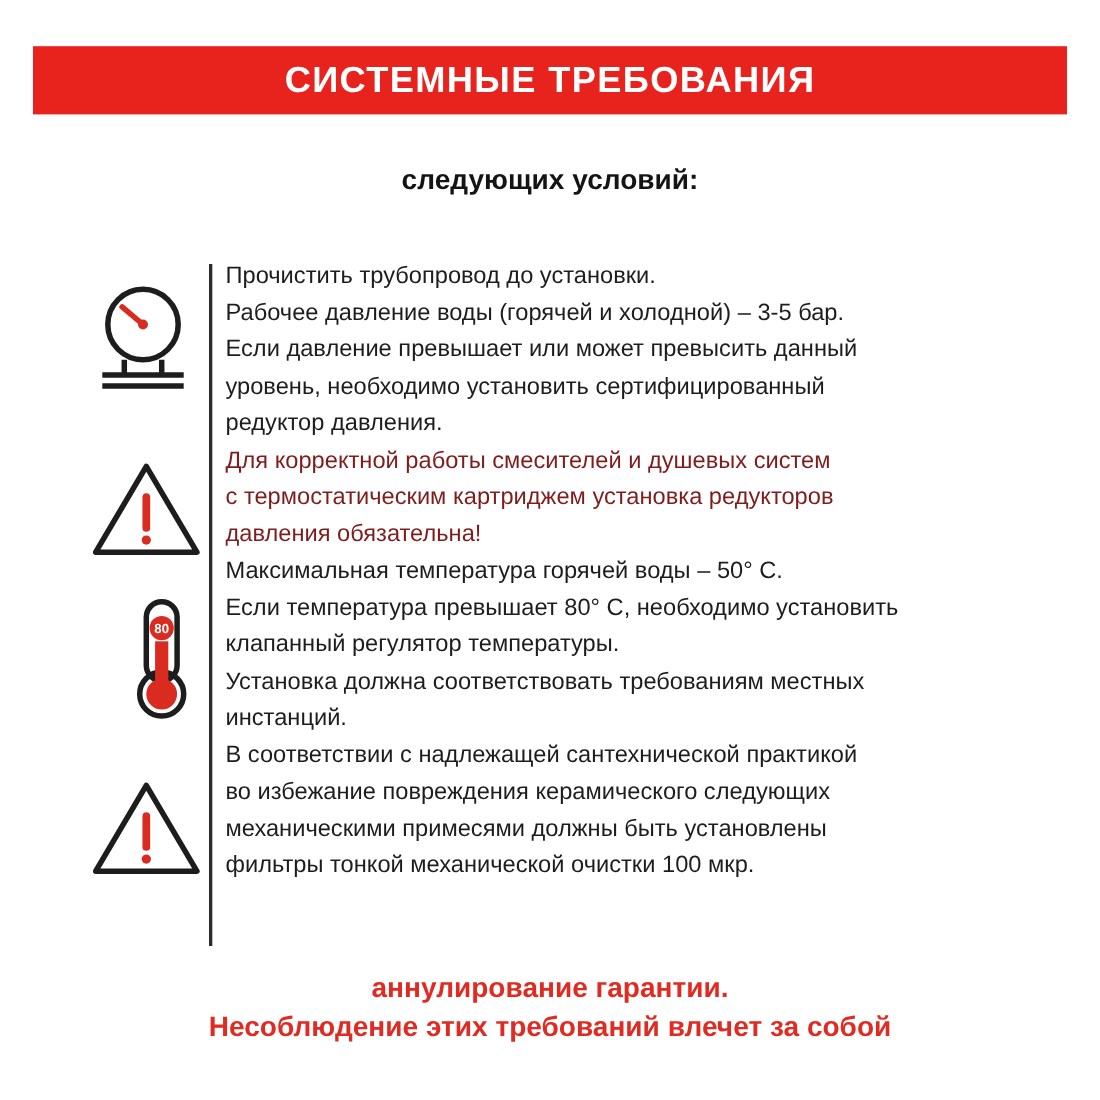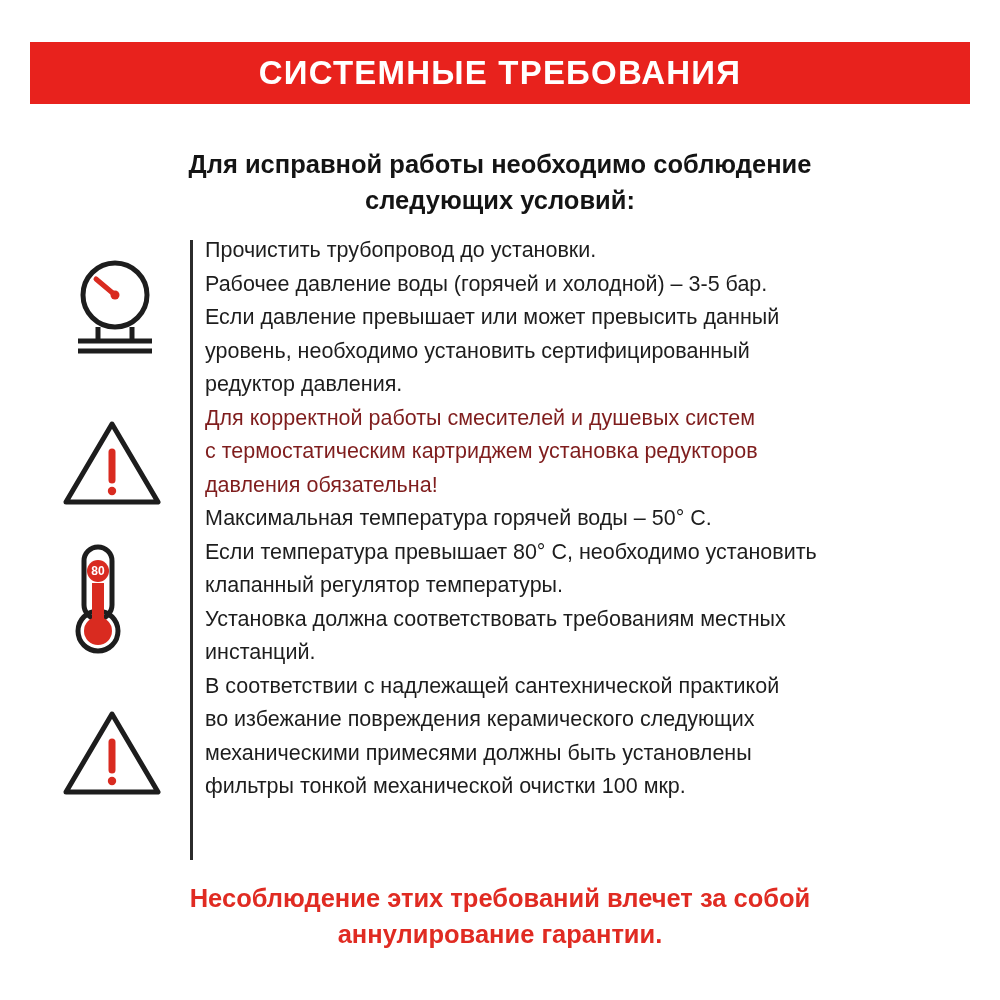--- a/index.html
+++ b/index.html
@@ -97,21 +97,21 @@
     margin: 0 0 0 0;
   }
 
   
   .icon {
     position: absolute;
     left: 0;
     width: 125px;
     display: flex;
     align-items: center;
-    justify-content: flex-start;
+    justify-content: flex-end;
   }
   .icon-gauge { top: 10px; height: 110px; }
   .icon-warn-1 { top: 172px; height: 100px; }
   .icon-thermo { top: 300px; height: 120px; }
   .icon-warn-2 { top: 462px; height: 100px; }
 
   
   .footer {
     position: absolute;
     left: 80px;
@@ -127,21 +127,20 @@
 </head>
 <body>
 
 <div class="page">
 
   <div class="banner">
     <div class="banner-title">СИСТЕМНЫЕ ТРЕБОВАНИЯ</div>
   </div>
 
   <div class="subtitle">
-    <div>Для исправной работы необходимо соблюдение</div>
     <div>следующих условий:</div>
   </div>
 
   <div class="content">
 
     <div class="icon-column">
 
       <div class="icon icon-gauge">
         <svg width="110" height="105" viewBox="0 0 110 105" xmlns="http://www.w3.org/2000/svg">
           <circle cx="55" cy="42" r="32" fill="none" stroke="#1d1d1d" stroke-width="5"></circle>
@@ -201,17 +200,17 @@
 инстанций.</div>
       <div class="line para">В соответствии с надлежащей сантехнической практикой
 во избежание повреждения керамического следующих
 механическими примесями должны быть установлены
 фильтры тонкой механической очистки 100 мкр.</div>
     </div>
 
   </div>
 
   <div class="footer">
+    <div>аннулирование гарантии.</div>
     <div>Несоблюдение этих требований влечет за собой</div>
-    <div>аннулирование гарантии.</div>
   </div>
 
 </div>
 
 </body></html>

